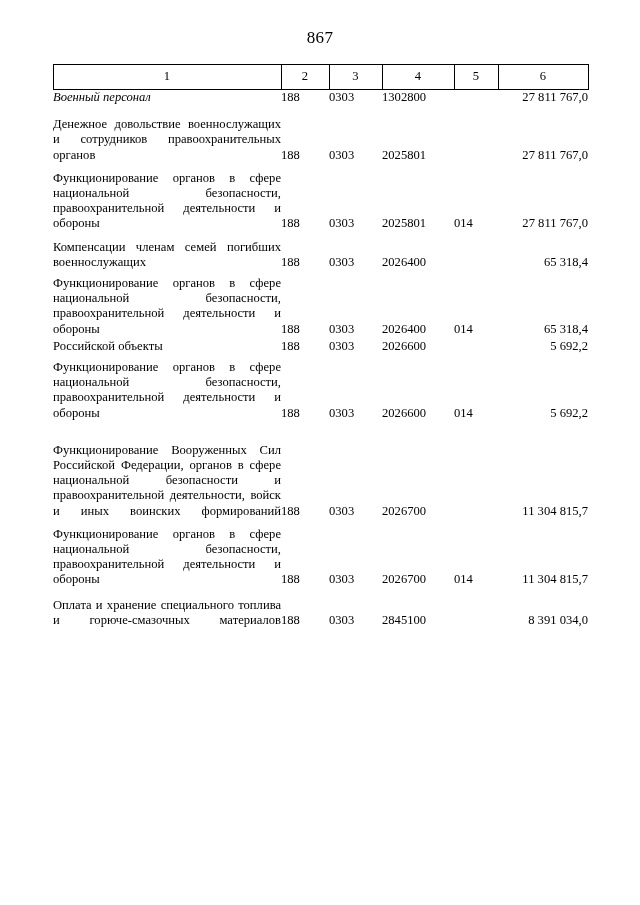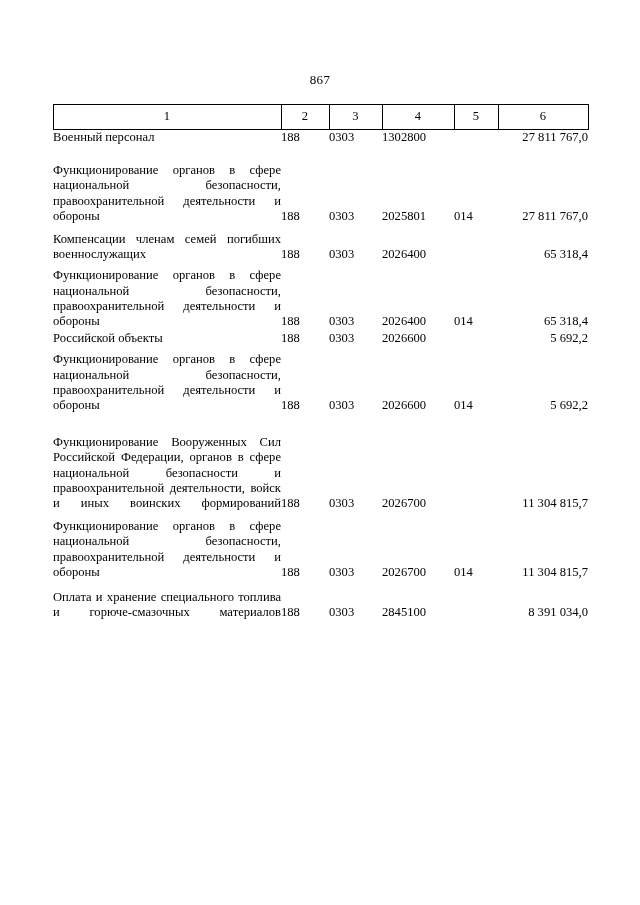--- a/index.html
+++ b/index.html
@@ -15,25 +15,24 @@
     position: relative;
   }
   .page {
     width: 640px;
     height: 905px;
     position: relative;
     box-sizing: border-box;
   }
   .page-number {
     text-align: center;
-    font-size: 13px;
-    padding-top: 48px;
+    font-size: 17px;
+    padding-top: 28px;
     padding-bottom: 16px;
     letter-spacing: 0.3px;
-    margin-top: 24px;
   }
   .table-wrap {
     margin: 0 auto;
     width: 535px;
   }
   table.budget {
     border-collapse: collapse;
     width: 535px;
     table-layout: fixed;
     font-size: 12.6px;
@@ -107,29 +106,37 @@
           <th>1</th>
           <th>2</th>
           <th>3</th>
           <th>4</th>
           <th>5</th>
           <th>6</th>
         </tr>
       </thead>
       <tbody id="table-body">
           <tr class="row">
-            <td class="name last-left" style="text-align: left; text-align-last: left;">Военный персонал</td>
+            <td class="name last-left" style="text-align: left; text-align-last: left; font-style: italic;">Военный персонал</td>
             <td class="num">188</td>
             <td class="num">0303</td>
             <td class="num">1302800</td>
             <td class="num"></td>
             <td class="amount">27 811 767,0</td>
           </tr>
           <tr class="spacer-row">
             <td colspan="6" style="height: 10px;"></td>
+          </tr>
+          <tr class="row">
+            <td class="name last-left-none">Денежное довольствие военнослужащих и сотрудников правоохранительных органов</td>
+            <td class="num">188</td>
+            <td class="num">0303</td>
+            <td class="num">2025801</td>
+            <td class="num"></td>
+            <td class="amount">27 811 767,0</td>
           </tr>
           <tr class="spacer-row">
             <td colspan="6" style="height: 6px;"></td>
           </tr>
           <tr class="row">
             <td class="name last-left-none">Функционирование органов в сфере национальной безопасности, правоохранительной деятельности и обороны</td>
             <td class="num">188</td>
             <td class="num">0303</td>
             <td class="num">2025801</td>
             <td class="num">014</td>

